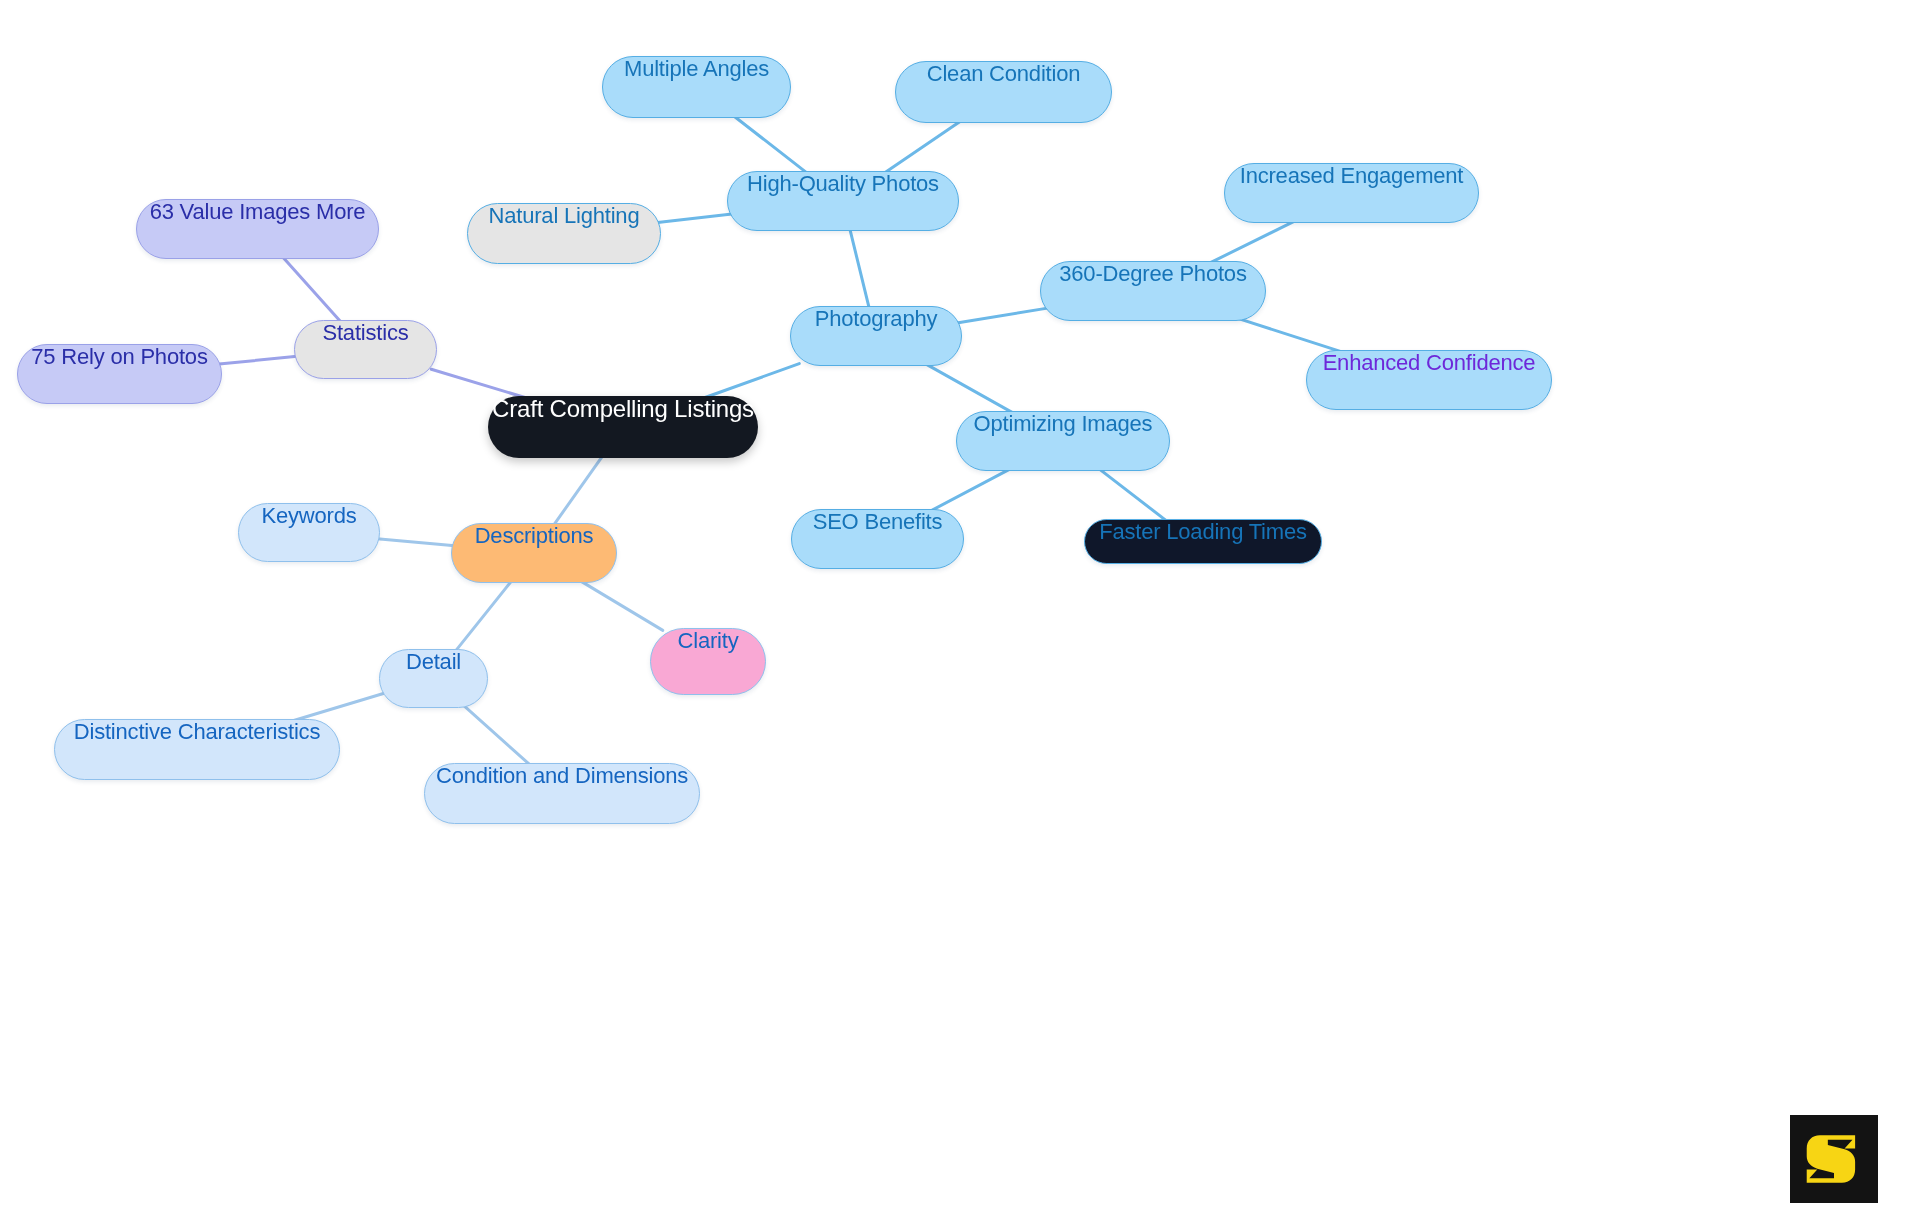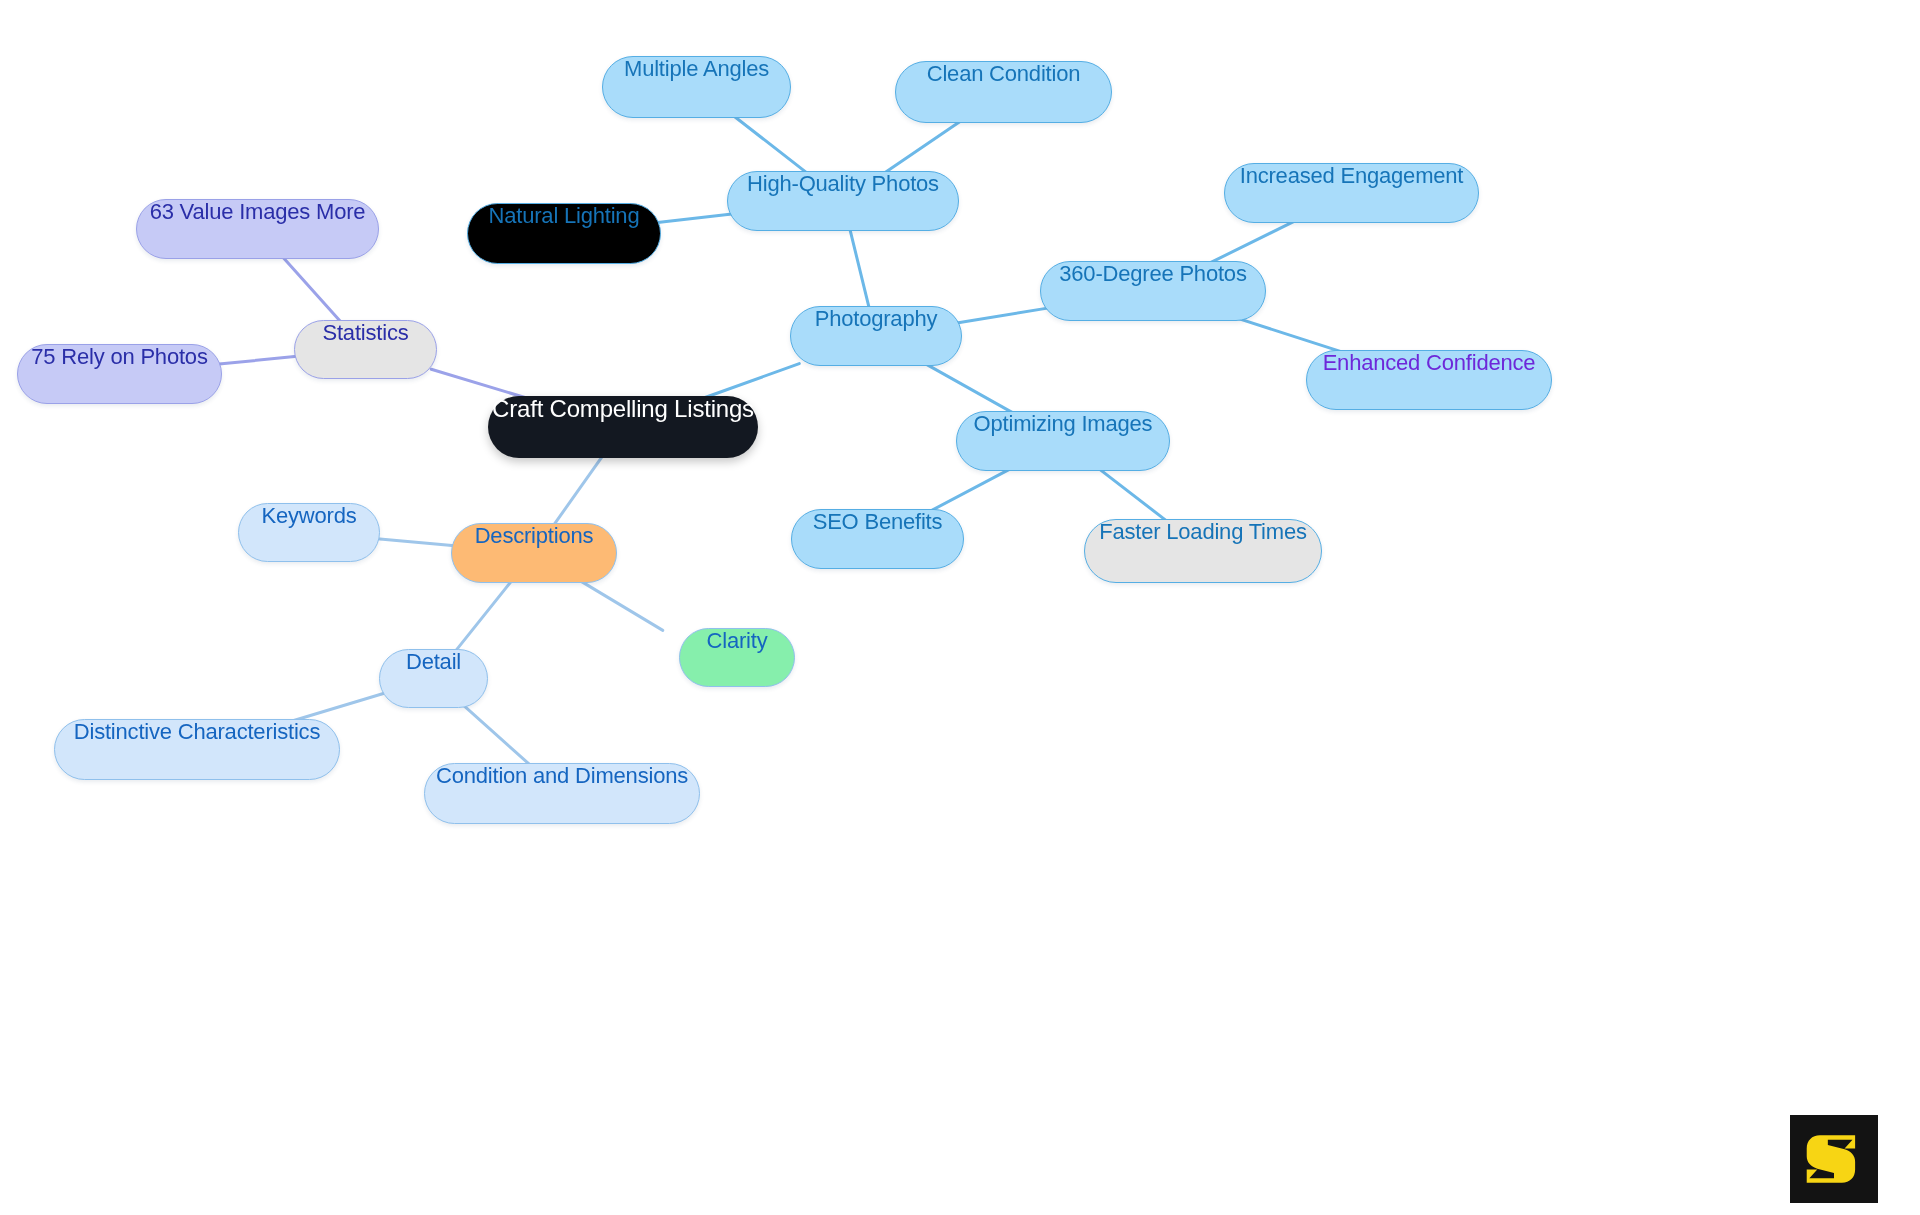--- a/index.html
+++ b/index.html
@@ -86,48 +86,48 @@
       </div>
       <div class="node" style="left: 727px; top: 171px; width: 232px; height: 60px; background: rgb(169, 220, 250); border-color: rgb(85, 174, 228); color: rgb(22, 116, 184); font-size: 22px;">
         <span>High-Quality Photos</span>
       </div>
       <div class="node" style="left: 602px; top: 56px; width: 189px; height: 62px; background: rgb(169, 220, 250); border-color: rgb(85, 174, 228); color: rgb(22, 116, 184); font-size: 22px;">
         <span>Multiple Angles</span>
       </div>
       <div class="node" style="left: 895px; top: 61px; width: 217px; height: 62px; background: rgb(169, 220, 250); border-color: rgb(85, 174, 228); color: rgb(22, 116, 184); font-size: 22px;">
         <span>Clean Condition</span>
       </div>
-      <div class="node" style="left: 467px; top: 203px; width: 194px; height: 61px; background: #000000; border-color: rgb(85, 174, 228); color: rgb(22, 116, 184); font-size: 22px;">
+      <div class="node" style="left: 467px; top: 203px; width: 194px; height: 61px; background: #e5e5e5; border-color: rgb(85, 174, 228); color: rgb(22, 116, 184); font-size: 22px;">
         <span>Natural Lighting</span>
       </div>
       <div class="node" style="left: 1040px; top: 261px; width: 226px; height: 60px; background: rgb(169, 220, 250); border-color: rgb(85, 174, 228); color: rgb(22, 116, 184); font-size: 22px;">
         <span>360-Degree Photos</span>
       </div>
       <div class="node" style="left: 1224px; top: 163px; width: 255px; height: 60px; background: rgb(169, 220, 250); border-color: rgb(85, 174, 228); color: rgb(22, 116, 184); font-size: 22px;">
         <span>Increased Engagement</span>
       </div>
       <div class="node" style="left: 1306px; top: 350px; width: 246px; height: 60px; background: rgb(169, 220, 250); border-color: rgb(85, 174, 228); color: #6d28d9; font-size: 22px;">
         <span>Enhanced Confidence</span>
       </div>
       <div class="node" style="left: 956px; top: 411px; width: 214px; height: 60px; background: rgb(169, 220, 250); border-color: rgb(85, 174, 228); color: rgb(22, 116, 184); font-size: 22px;">
         <span>Optimizing Images</span>
       </div>
       <div class="node" style="left: 791px; top: 509px; width: 173px; height: 60px; background: rgb(169, 220, 250); border-color: rgb(85, 174, 228); color: rgb(22, 116, 184); font-size: 22px;">
         <span>SEO Benefits</span>
       </div>
-      <div class="node" style="left: 1084px; top: 519px; width: 238px; height: 64px; background: #e5e5e5; border-color: rgb(85, 174, 228); color: rgb(22, 116, 184); font-size: 22px;">
+      <div class="node" style="left: 1084px; top: 519px; width: 238px; height: 45px; background: #0f172a; border-color: rgb(85, 174, 228); color: rgb(22, 116, 184); font-size: 22px;">
         <span>Faster Loading Times</span>
       </div>
       <div class="node" style="left: 451px; top: 523px; width: 166px; height: 60px; background: #fdba74; border-color: rgb(143, 192, 236); color: rgb(21, 101, 192); font-size: 22px;">
         <span>Descriptions</span>
       </div>
       <div class="node" style="left: 238px; top: 503px; width: 142px; height: 59px; background: rgb(210, 230, 251); border-color: rgb(143, 192, 236); color: rgb(21, 101, 192); font-size: 22px;">
         <span>Keywords</span>
       </div>
-      <div class="node" style="left: 679px; top: 628px; width: 116px; height: 59px; background: #86efac; border-color: rgb(143, 192, 236); color: rgb(21, 101, 192); font-size: 22px;">
+      <div class="node" style="left: 650px; top: 628px; width: 116px; height: 67px; background: #f9a8d4; border-color: rgb(143, 192, 236); color: rgb(21, 101, 192); font-size: 22px;">
         <span>Clarity</span>
       </div>
       <div class="node" style="left: 379px; top: 649px; width: 109px; height: 59px; background: rgb(210, 230, 251); border-color: rgb(143, 192, 236); color: rgb(21, 101, 192); font-size: 22px;">
         <span>Detail</span>
       </div>
       <div class="node" style="left: 54px; top: 719px; width: 286px; height: 61px; background: rgb(210, 230, 251); border-color: rgb(143, 192, 236); color: rgb(21, 101, 192); font-size: 22px;">
         <span>Distinctive Characteristics</span>
       </div>
       <div class="node" style="left: 424px; top: 763px; width: 276px; height: 61px; background: rgb(210, 230, 251); border-color: rgb(143, 192, 236); color: rgb(21, 101, 192); font-size: 22px;">
         <span>Condition and Dimensions</span>

